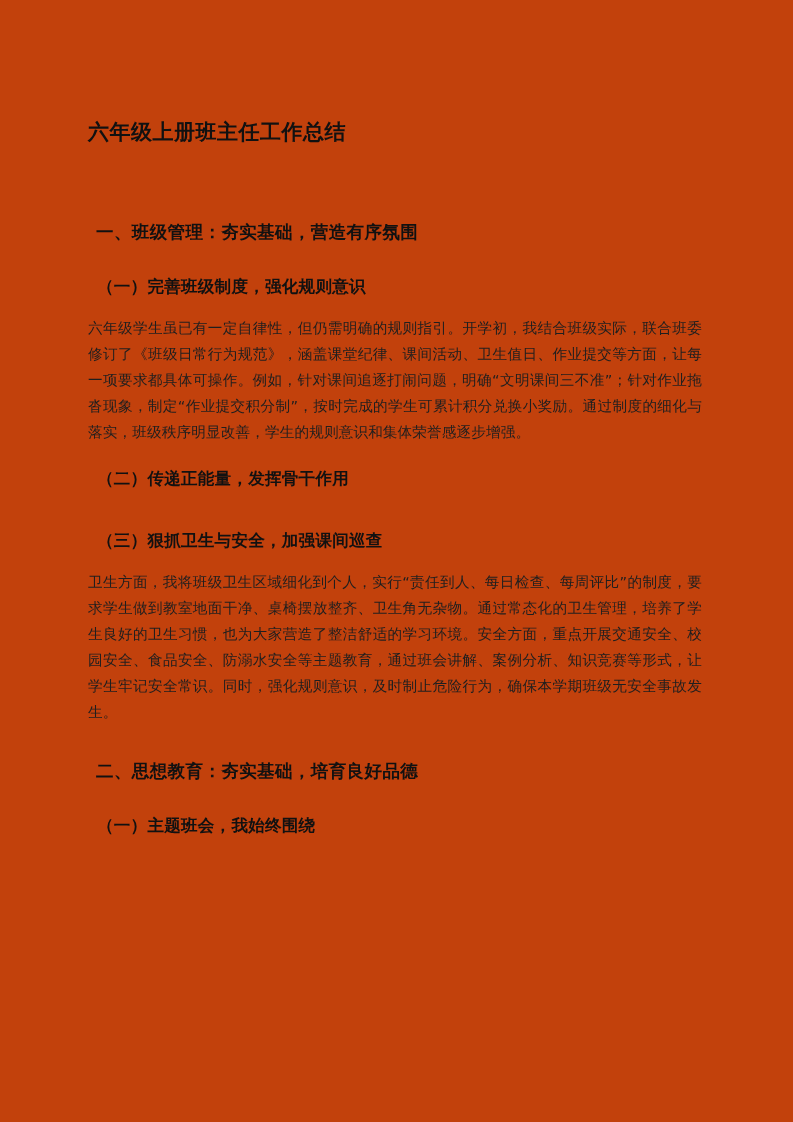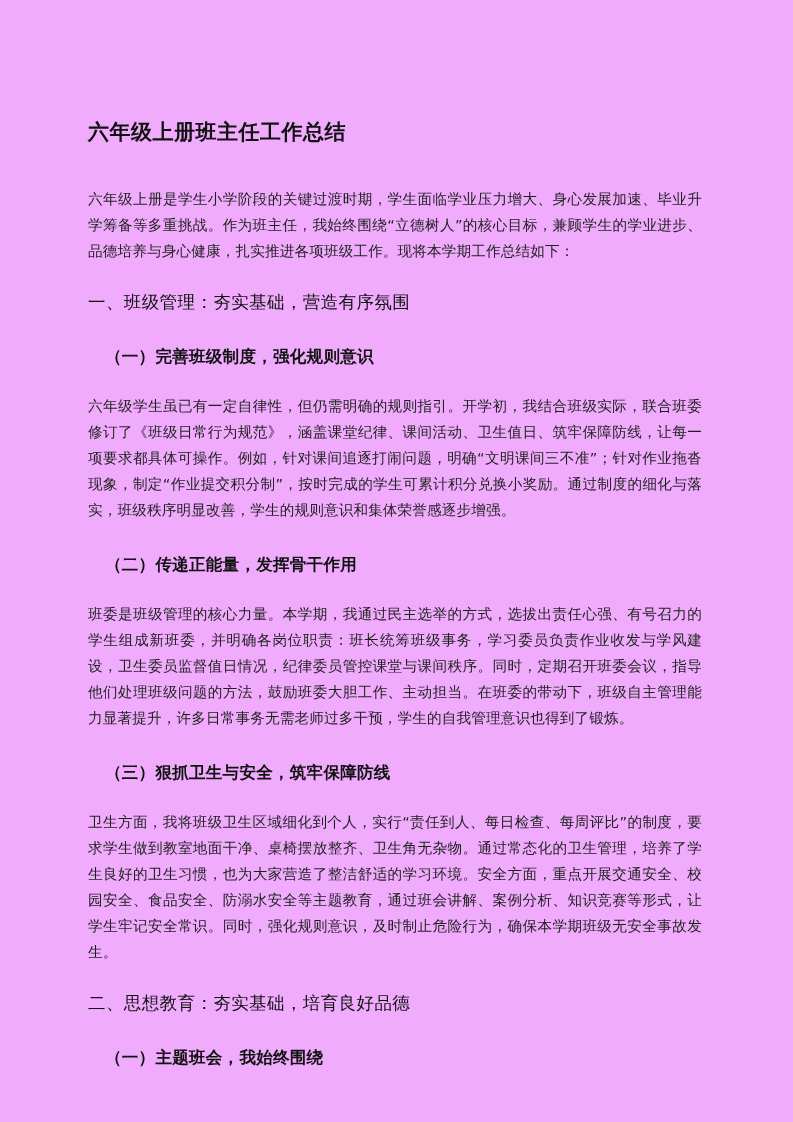--- a/index.html
+++ b/index.html
@@ -13,21 +13,21 @@
     font-family: "DejaVu Sans", "Liberation Sans", sans-serif;
     color: #1a1a1a;
     -webkit-font-smoothing: antialiased;
   }
 
   .page {
     position: relative;
     width: 793px;
     height: 1122px;
     margin: 0 auto;
-    background: #f0abfc;
+    background: #c2410c;
     overflow: hidden;
     box-sizing: border-box;
   }
 
   .page-inner {
     position: absolute;
     left: 88px;
     top: 0;
     width: 614px;
   }
@@ -51,71 +51,69 @@
     color: #1f1f1f;
     margin: 0;
     text-align: justify;
     text-justify: inter-character;
     letter-spacing: 0.15px;
   }
 
   
   .h1-cn {
     font-size: 17.5px;
-    font-weight: normal;
+    font-weight: bold;
     color: #111111;
     line-height: 1.4;
-    margin: 0;
+    margin: 8px;
     letter-spacing: 0.4px;
   }
 
   
   .h2-cn {
     font-size: 16.5px;
     font-weight: bold;
     color: #111111;
     line-height: 1.4;
-    margin: 8px;
+    margin: 0;
     padding-left: 9px;
     letter-spacing: 0.3px;
   }
 
   
   .sp-intro   { height: 40px; }
   .sp-h1-top  { height: 26px; }
   .sp-h2-top  { height: 22px; }
   .sp-h2-bot  { height: 17px; }
 </style>
 </head>
 <body>
 
 <div class="page">
   <div class="page-inner">
 
     <h1 class="doc-title">六年级上册班主任工作总结</h1>
 
     <div class="sp-intro"></div>
 
-    <p class="para">六年级上册是学生小学阶段的关键过渡时期，学生面临学业压力增大、身心发展加速、毕业升学筹备等多重挑战。作为班主任，我始终围绕“立德树人”的核心目标，兼顾学生的学业进步、品德培养与身心健康，扎实推进各项班级工作。现将本学期工作总结如下：</p>
 
     <div class="sp-h1-top"></div>
     <h2 class="h1-cn">一、班级管理：夯实基础，营造有序氛围</h2>
 
     <div class="sp-h2-top"></div>
     <h3 class="h2-cn">（一）完善班级制度，强化规则意识</h3>
     <div class="sp-h2-bot"></div>
-    <p class="para">六年级学生虽已有一定自律性，但仍需明确的规则指引。开学初，我结合班级实际，联合班委修订了《班级日常行为规范》，涵盖课堂纪律、课间活动、卫生值日、筑牢保障防线，让每一项要求都具体可操作。例如，针对课间追逐打闹问题，明确“文明课间三不准”；针对作业拖沓现象，制定“作业提交积分制”，按时完成的学生可累计积分兑换小奖励。通过制度的细化与落实，班级秩序明显改善，学生的规则意识和集体荣誉感逐步增强。</p>
+    <p class="para">六年级学生虽已有一定自律性，但仍需明确的规则指引。开学初，我结合班级实际，联合班委修订了《班级日常行为规范》，涵盖课堂纪律、课间活动、卫生值日、作业提交等方面，让每一项要求都具体可操作。例如，针对课间追逐打闹问题，明确“文明课间三不准”；针对作业拖沓现象，制定“作业提交积分制”，按时完成的学生可累计积分兑换小奖励。通过制度的细化与落实，班级秩序明显改善，学生的规则意识和集体荣誉感逐步增强。</p>
 
     <div class="sp-h2-top"></div>
     <h3 class="h2-cn">（二）传递正能量，发挥骨干作用</h3>
     <div class="sp-h2-bot"></div>
-    <p class="para">班委是班级管理的核心力量。本学期，我通过民主选举的方式，选拔出责任心强、有号召力的学生组成新班委，并明确各岗位职责：班长统筹班级事务，学习委员负责作业收发与学风建设，卫生委员监督值日情况，纪律委员管控课堂与课间秩序。同时，定期召开班委会议，指导他们处理班级问题的方法，鼓励班委大胆工作、主动担当。在班委的带动下，班级自主管理能力显著提升，许多日常事务无需老师过多干预，学生的自我管理意识也得到了锻炼。</p>
 
     <div class="sp-h2-top"></div>
-    <h3 class="h2-cn">（三）狠抓卫生与安全，筑牢保障防线</h3>
+    <h3 class="h2-cn">（三）狠抓卫生与安全，加强课间巡查</h3>
     <div class="sp-h2-bot"></div>
     <p class="para">卫生方面，我将班级卫生区域细化到个人，实行“责任到人、每日检查、每周评比”的制度，要求学生做到教室地面干净、桌椅摆放整齐、卫生角无杂物。通过常态化的卫生管理，培养了学生良好的卫生习惯，也为大家营造了整洁舒适的学习环境。安全方面，重点开展交通安全、校园安全、食品安全、防溺水安全等主题教育，通过班会讲解、案例分析、知识竞赛等形式，让学生牢记安全常识。同时，强化规则意识，及时制止危险行为，确保本学期班级无安全事故发生。</p>
 
     <div class="sp-h1-top"></div>
     <h2 class="h1-cn">二、思想教育：夯实基础，培育良好品德</h2>
 
     <div class="sp-h2-top"></div>
     <h3 class="h2-cn">（一）主题班会，我始终围绕</h3>
 
   </div>

